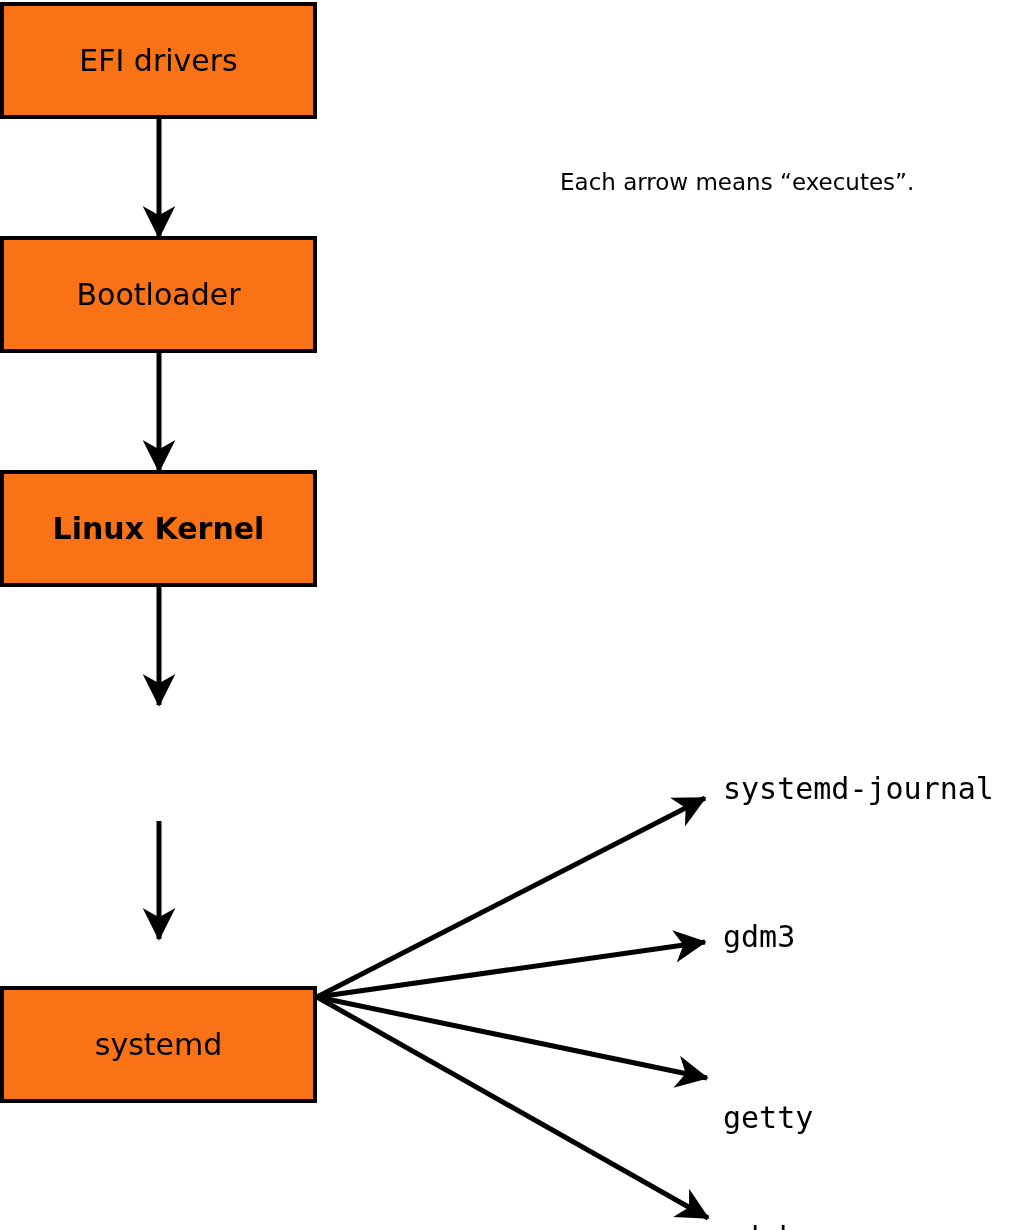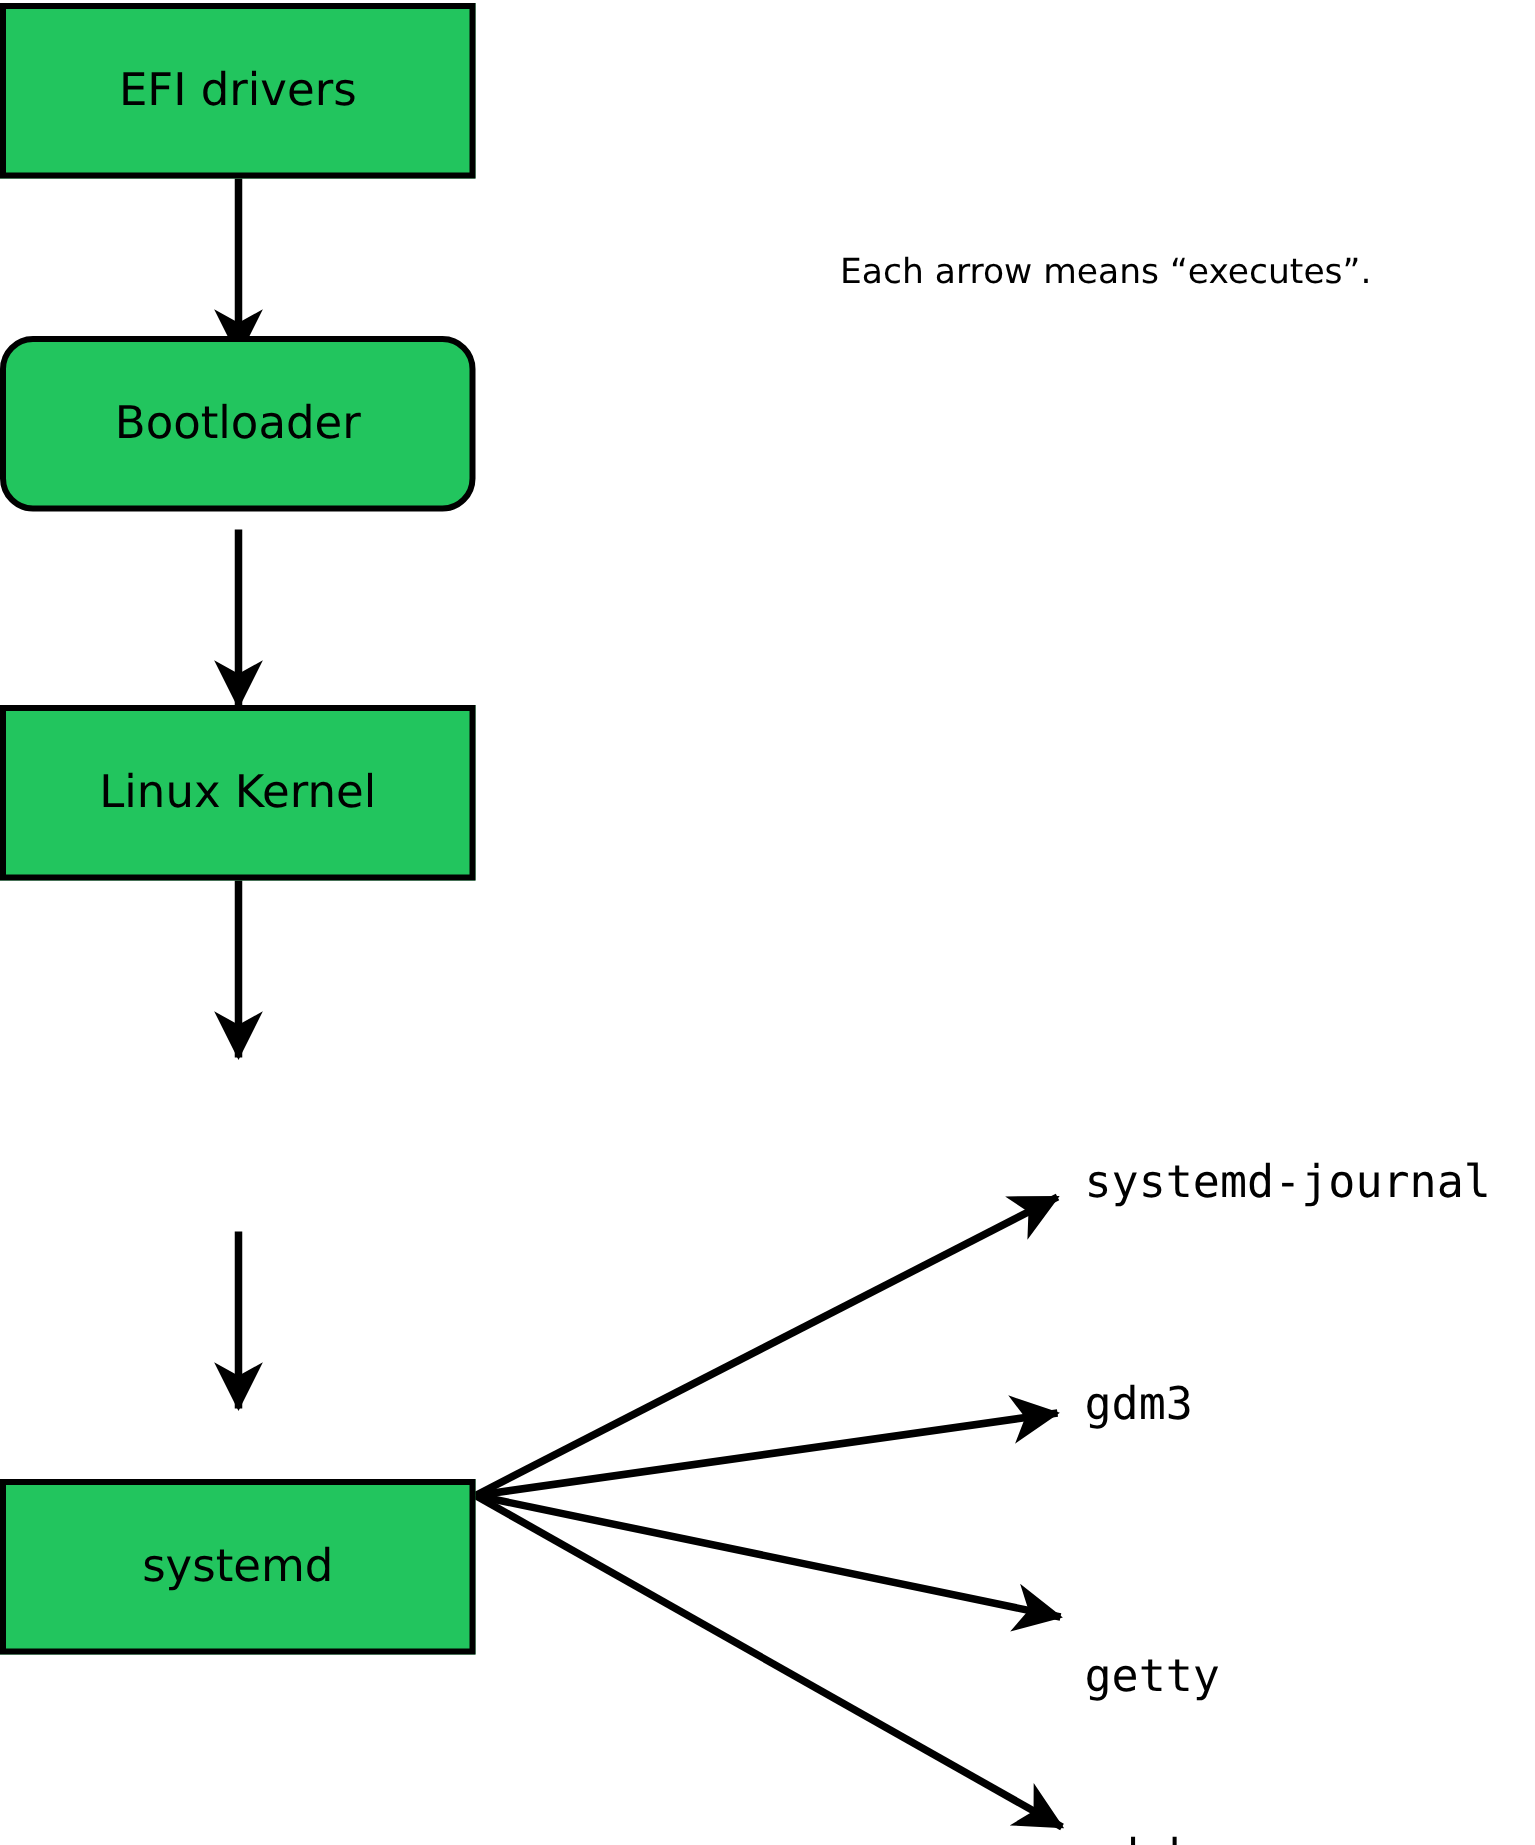--- a/index.html
+++ b/index.html
@@ -22,32 +22,32 @@
     top: 0;
     z-index: 1;
   }
   .box {
     position: absolute;
     left: 0;
     width: 317px;
     height: 117px;
     box-sizing: border-box;
     border: 4px solid #000000;
-    background: #22c55e;
+    background: #f97316;
     display: flex;
     align-items: center;
     justify-content: center;
     font-size: 30px;
     line-height: 1;
     z-index: 2;
     white-space: nowrap;
   }
   .box-1 { top: 2px; }
-  .box-2 { top: 224px; border-radius: 22px; }
-  .box-3 { top: 470px; }
+  .box-2 { top: 236px; }
+  .box-3 { top: 470px; font-weight: bold; }
   .box-4 { top: 704px; }
   .box-5 { top: 986px; }
   .note {
     position: absolute;
     left: 560px;
     top: 182px;
     transform: translateY(-50%);
     font-size: 23px;
     line-height: 1;
     white-space: nowrap;

